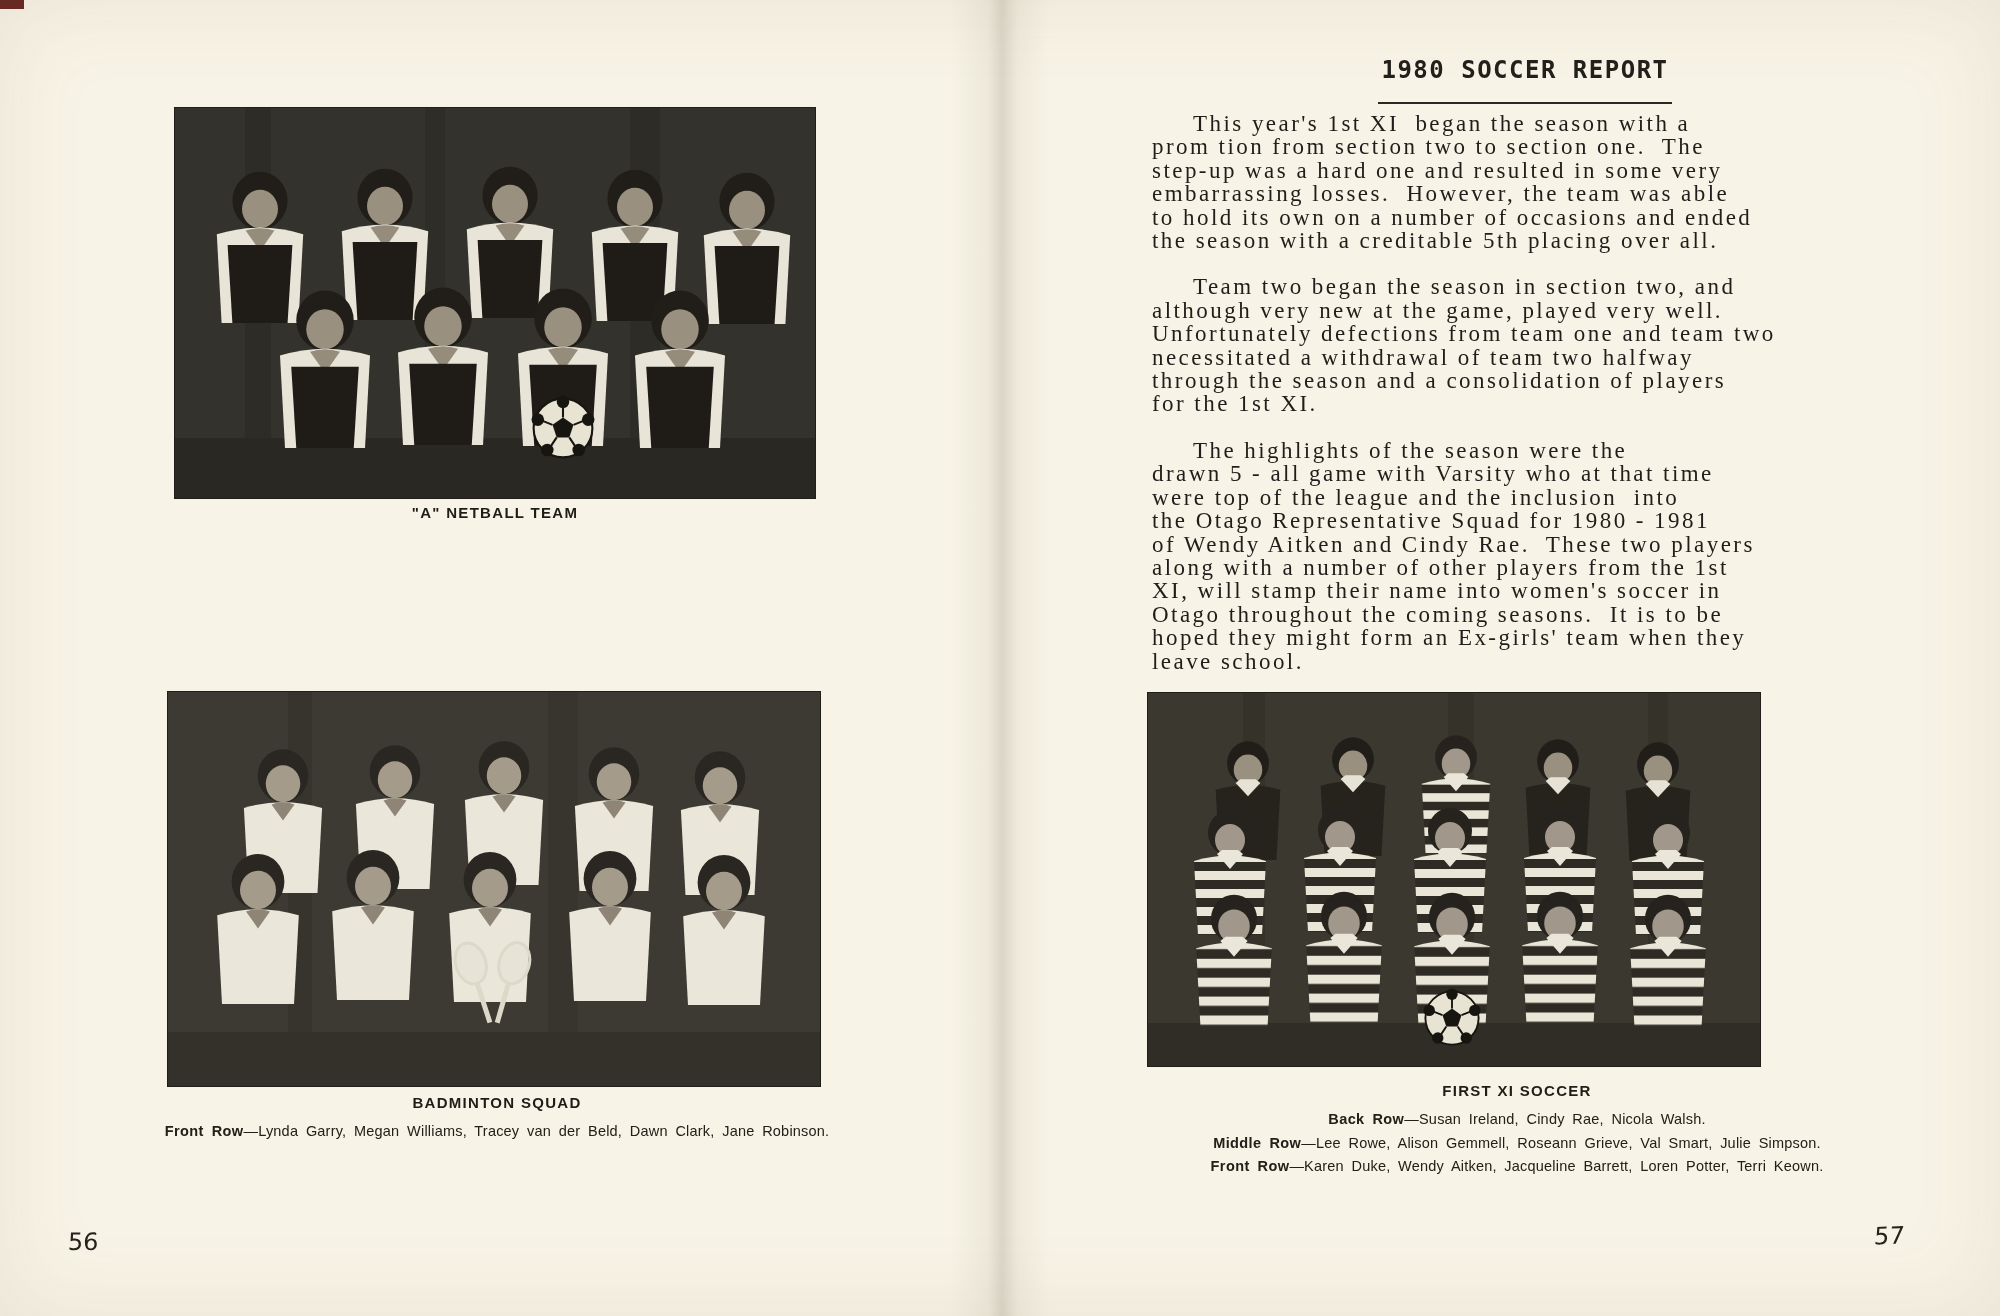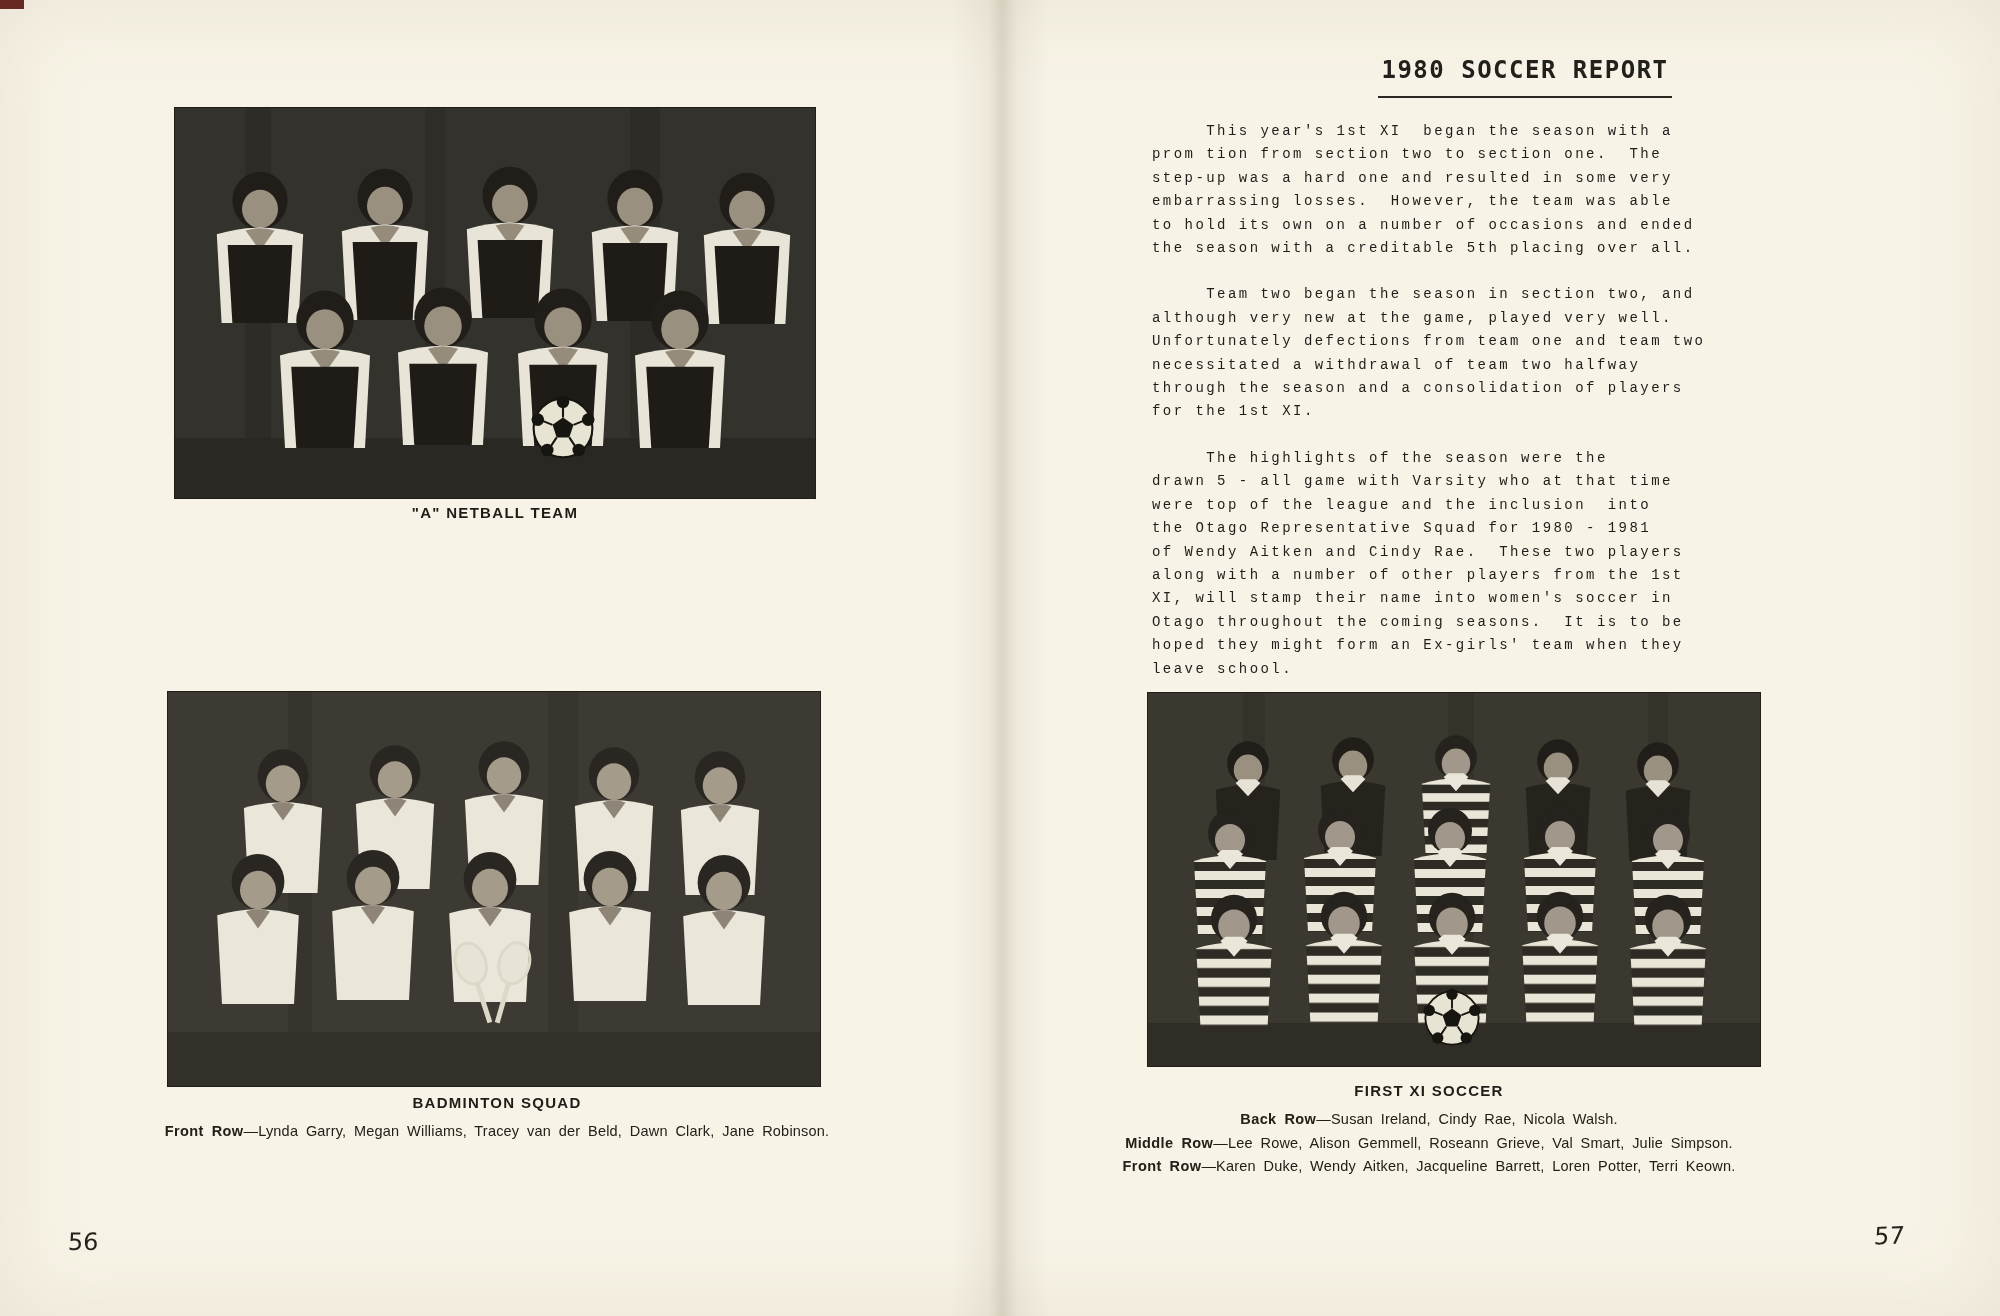--- a/index.html
+++ b/index.html
@@ -20,26 +20,26 @@
 
   .caption{position:absolute;text-align:center;color:#232019;}
   .cap-title{font-weight:700;font-size:15px;letter-spacing:1.3px;color:#1f1d18;margin-bottom:9px;}
   .cap-row{font-size:14.5px;line-height:23.5px;word-spacing:3.5px;letter-spacing:.2px;}
   .cap-row b{font-weight:700;letter-spacing:.4px;}
 
   .report-title-wrap{position:absolute;left:1160px;top:56px;width:730px;text-align:center;}
   .report-title{display:inline-block;
     font-family:"DejaVu Sans Mono","Liberation Mono",monospace;
     font-weight:700;font-size:24px;letter-spacing:1.5px;color:#23211c;
-    border-bottom:2.5px solid #2a2822;padding:0 3px 12px 3px;}
+    border-bottom:2.5px solid #2a2822;padding:0 3px 18px 3px;}
   .report-body{position:absolute;left:1152px;top:112px;width:766px;}
   .report-body p{
-    margin:8px 0 23px 0;
-    font-family:Liberation Mono, monospace;
-    font-size:14px;line-height:23.4px;letter-spacing:2.45px;
+    margin:0 0 23px 0;
+    font-family:Liberation Serif, serif;
+    font-size:23px;line-height:23.4px;letter-spacing:2.45px;
     color:#201e1a;white-space:pre-wrap;}
   .page-num{position:absolute;font-family:"DejaVu Sans",sans-serif;
     font-size:24px;color:#26231d;}
   .page-num.n56{left:68px;top:1228px;transform:skewX(-3deg);}
   .page-num.n57{left:1874px;top:1222px;transform:skewX(-6deg) rotate(-2deg);}
 </style>
 </head>
 <body>
 
 <svg width="0" height="0" style="position:absolute" aria-hidden="true">
@@ -202,21 +202,21 @@
         <use href="#g-stripe" transform="translate(520,142) scale(1.0)"></use>
         <use href="#g-stripe" transform="translate(86,228) scale(1.05)"></use>
         <use href="#g-stripe" transform="translate(196,225) scale(1.05)"></use>
         <use href="#g-stripe" transform="translate(304,226) scale(1.05)"></use>
         <use href="#g-stripe" transform="translate(412,225) scale(1.05)"></use>
         <use href="#g-stripe" transform="translate(520,228) scale(1.05)"></use>
         <use href="#g-ball" transform="translate(304,325) scale(0.95)"></use>
       </g>
     </svg>
 
-    <div class="caption" style="left:1084px;top:1082px;width:690px">
+    <div class="caption" style="left:1172px;top:1082px;width:690px">
       <div class="cap-title">FIRST XI SOCCER</div>
       <div class="cap-row">
         <b>Back Row</b><span>—Susan Ireland, Cindy Rae, Nicola Walsh.</span>
       </div>
       <div class="cap-row">
         <b>Middle Row</b><span>—Lee Rowe, Alison Gemmell, Roseann Grieve, Val Smart, Julie Simpson.</span>
       </div>
       <div class="cap-row">
         <b>Front Row</b><span>—Karen Duke, Wendy Aitken, Jacqueline Barrett, Loren Potter, Terri Keown.</span>
       </div>

